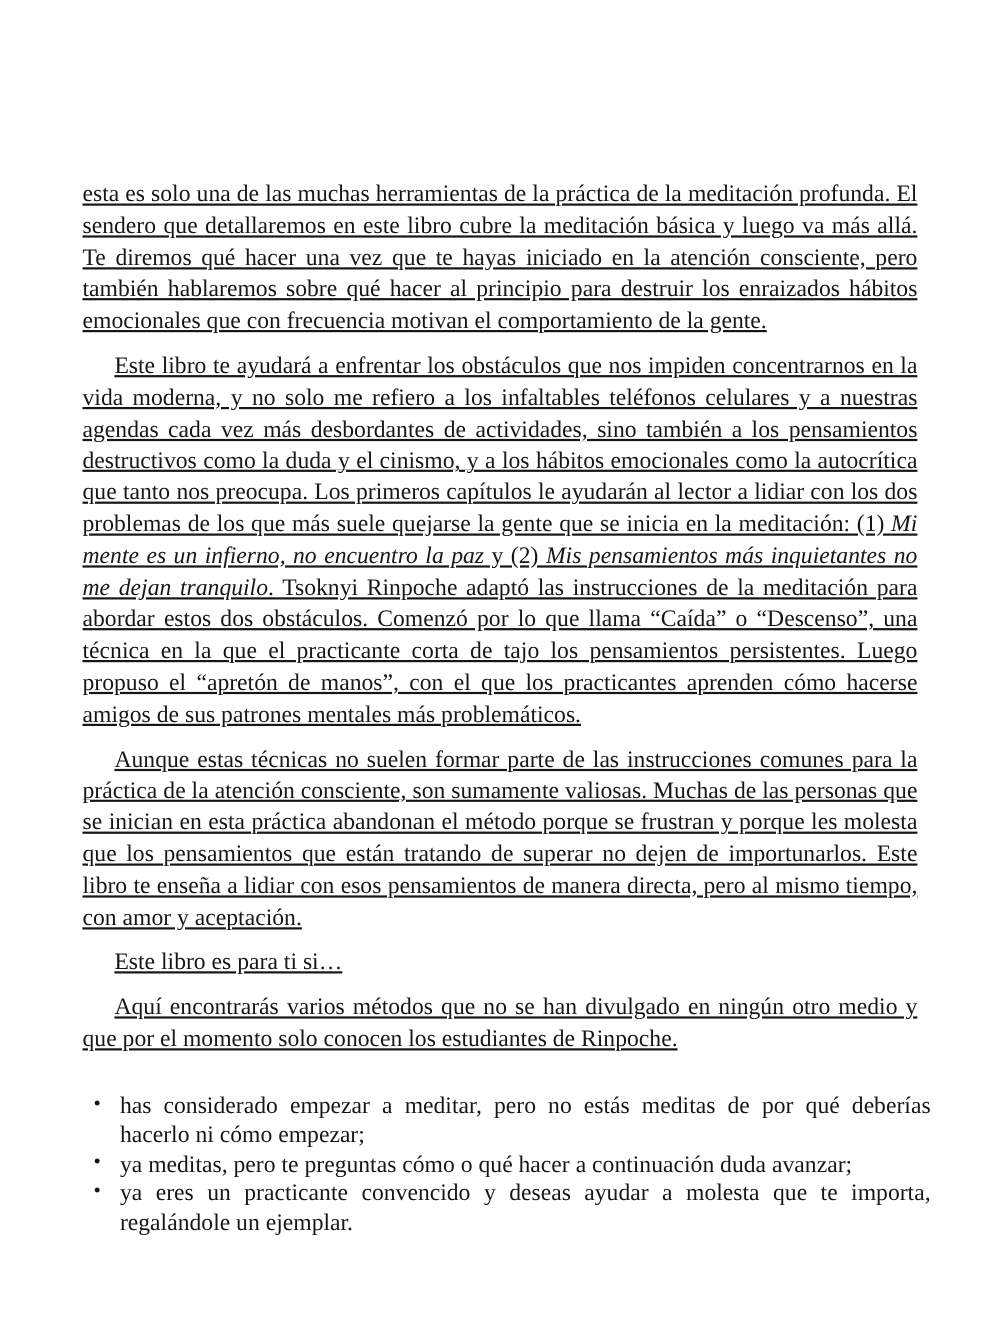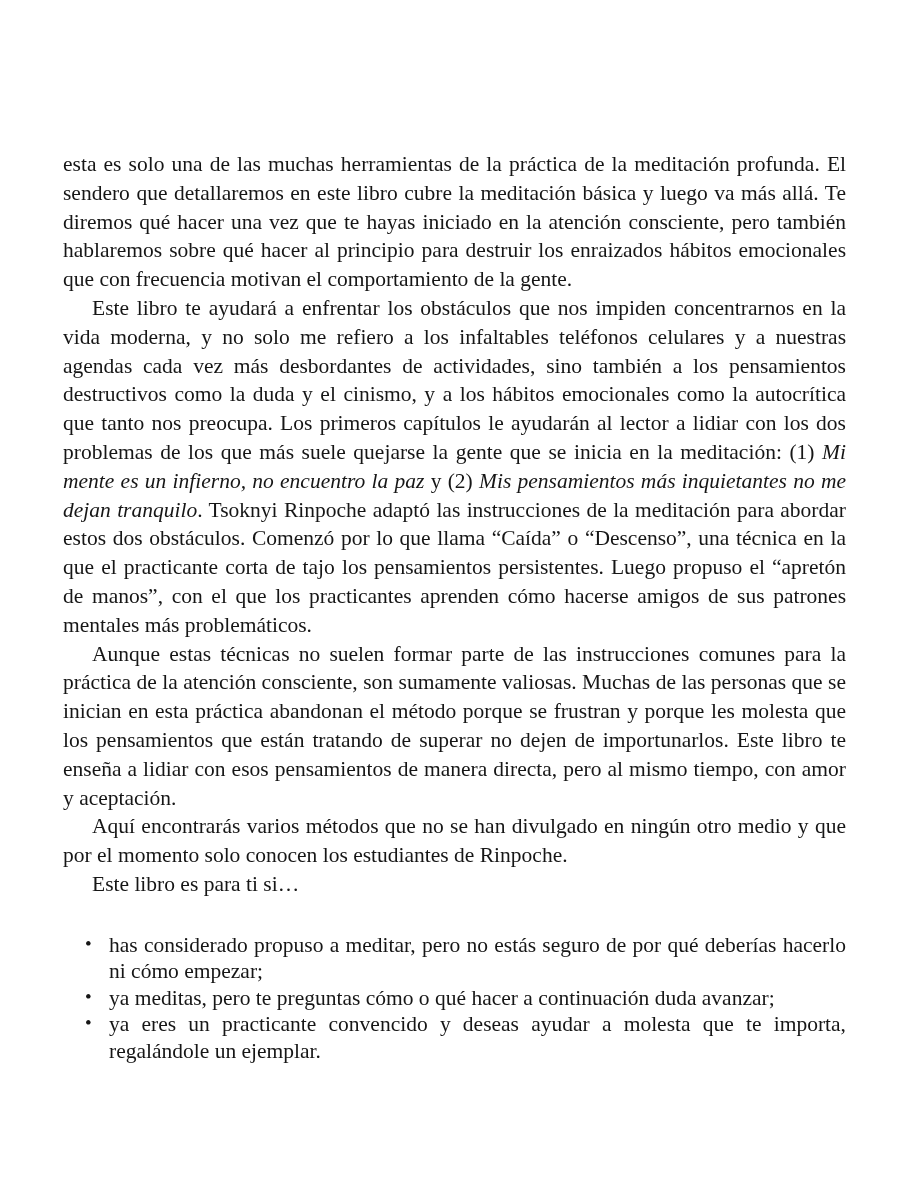--- a/index.html
+++ b/index.html
@@ -24,22 +24,23 @@
       position: absolute;
       left: 63px;
       top: 150px;
       width: 783px;
       font-size: 21.5px;
       line-height: 28.8px;
       text-align: justify;
       text-justify: inter-word;
     }
     .para {
-      margin: 0;
+      margin: 12px;
       text-indent: 29px;
+      text-decoration: underline;
     }
     .para.no-indent {
       text-indent: 0;
     }
     .para i {
       font-style: italic;
     }
     .bullets {
       margin-top: 33px;
       line-height: 26.5px;
@@ -64,28 +65,28 @@
 
 <div class="page">
   <div class="text-block">
 
     <p class="para no-indent"><span>esta es solo una de las muchas herramientas de la práctica de la meditación profunda. El sendero que detallaremos en este libro cubre la meditación básica y luego va más allá. Te diremos qué hacer una vez que te hayas iniciado en la atención consciente, pero también hablaremos sobre qué hacer al principio para destruir los enraizados hábitos emocionales que con frecuencia motivan el comportamiento de la gente.</span></p>
 
     <p class="para"><span>Este libro te ayudará a enfrentar los obstáculos que nos impiden concentrarnos en la vida moderna, y no solo me refiero a los infaltables teléfonos celulares y a nuestras agendas cada vez más desbordantes de actividades, sino también a los pensamientos destructivos como la duda y el cinismo, y a los hábitos emocionales como la autocrítica que tanto nos preocupa. Los primeros capítulos le ayudarán al lector a lidiar con los dos problemas de los que más suele quejarse la gente que se inicia en la meditación: (1) </span><i>Mi mente es un infierno, no encuentro la paz</i><span> y (2) </span><i>Mis pensamientos más inquietantes no me dejan tranquilo</i><span>. Tsoknyi Rinpoche adaptó las instrucciones de la meditación para abordar estos dos obstáculos. Comenzó por lo que llama “Caída” o “Descenso”, una técnica en la que el practicante corta de tajo los pensamientos persistentes. Luego propuso el “apretón de manos”, con el que los practicantes aprenden cómo hacerse amigos de sus patrones mentales más problemáticos.</span></p>
 
     <p class="para"><span>Aunque estas técnicas no suelen formar parte de las instrucciones comunes para la práctica de la atención consciente, son sumamente valiosas. Muchas de las personas que se inician en esta práctica abandonan el método porque se frustran y porque les molesta que los pensamientos que están tratando de superar no dejen de importunarlos. Este libro te enseña a lidiar con esos pensamientos de manera directa, pero al mismo tiempo, con amor y aceptación.</span></p>
 
+    <p class="para"><span>Este libro es para ti si…</span></p>
+
     <p class="para"><span>Aquí encontrarás varios métodos que no se han divulgado en ningún otro medio y que por el momento solo conocen los estudiantes de Rinpoche.</span></p>
-
-    <p class="para"><span>Este libro es para ti si…</span></p>
 
     <div class="bullets">
       <div class="li">
         <span class="bullet">•</span>
-        <span class="li-text">has considerado propuso a meditar, pero no estás seguro de por qué deberías hacerlo ni cómo empezar;</span>
+        <span class="li-text">has considerado empezar a meditar, pero no estás meditas de por qué deberías hacerlo ni cómo empezar;</span>
       </div>
       <div class="li">
         <span class="bullet">•</span>
         <span class="li-text">ya meditas, pero te preguntas cómo o qué hacer a continuación duda avanzar;</span>
       </div>
       <div class="li">
         <span class="bullet">•</span>
         <span class="li-text">ya eres un practicante convencido y deseas ayudar a molesta que te importa, regalándole un ejemplar.</span>
       </div>
     </div>

